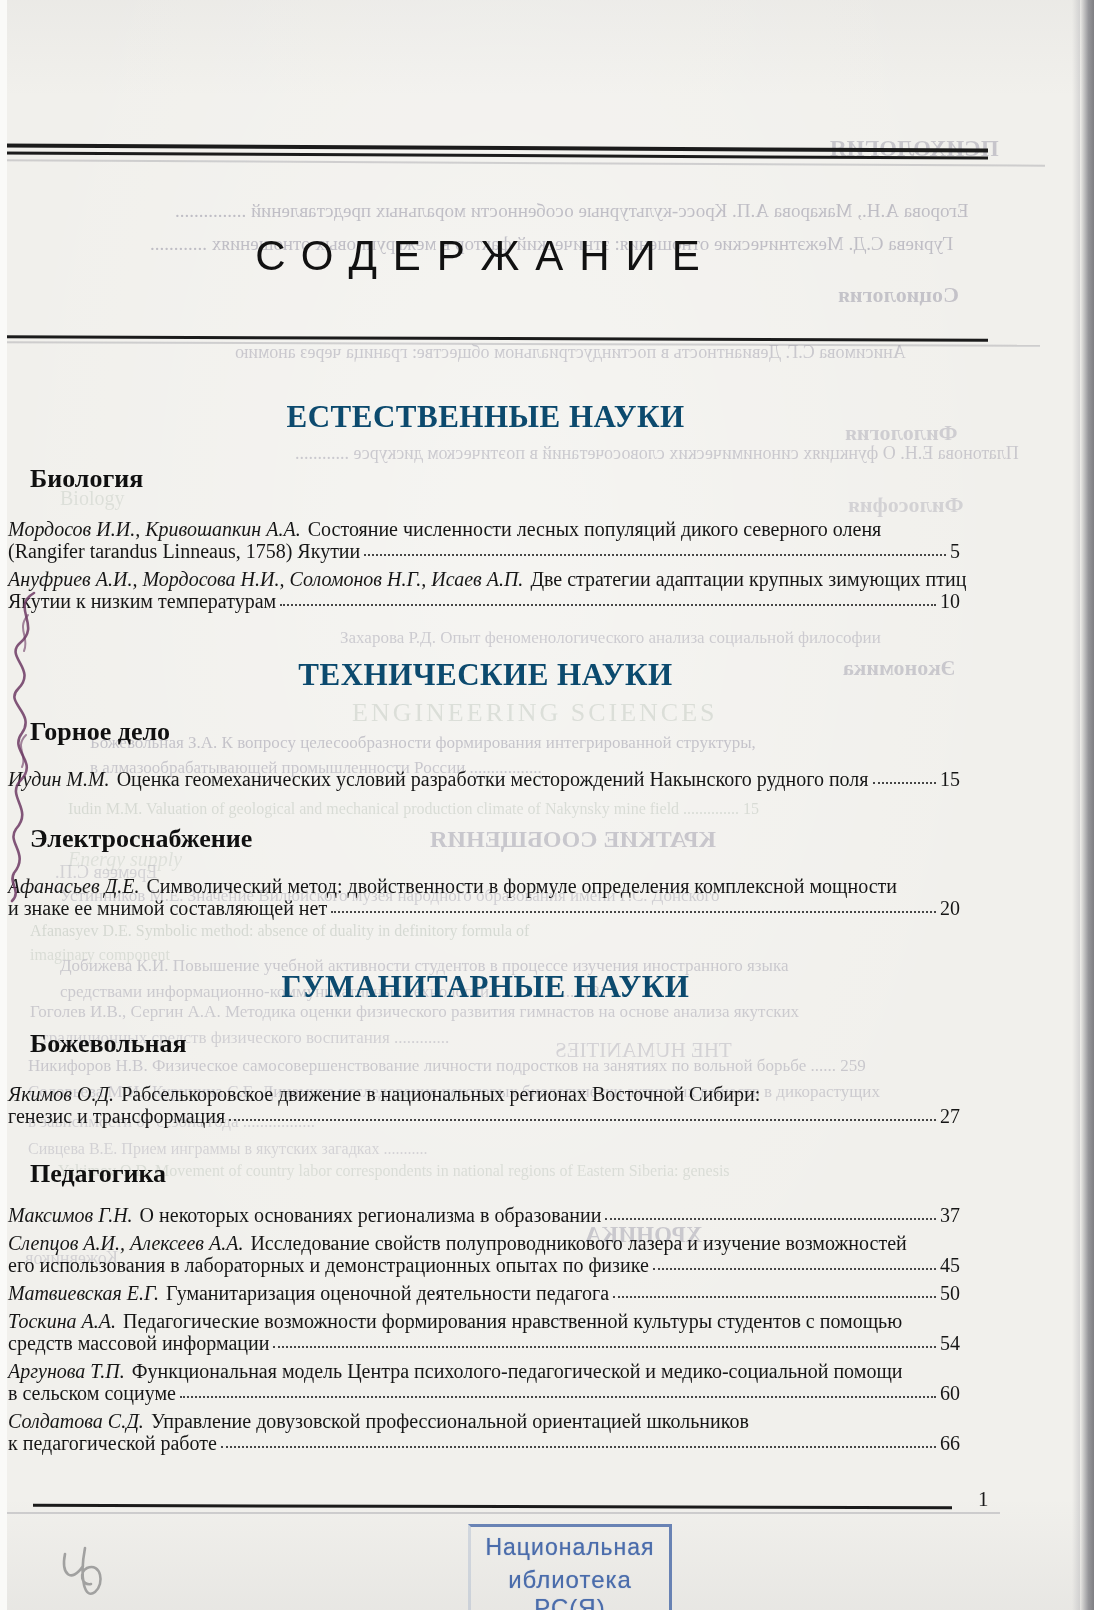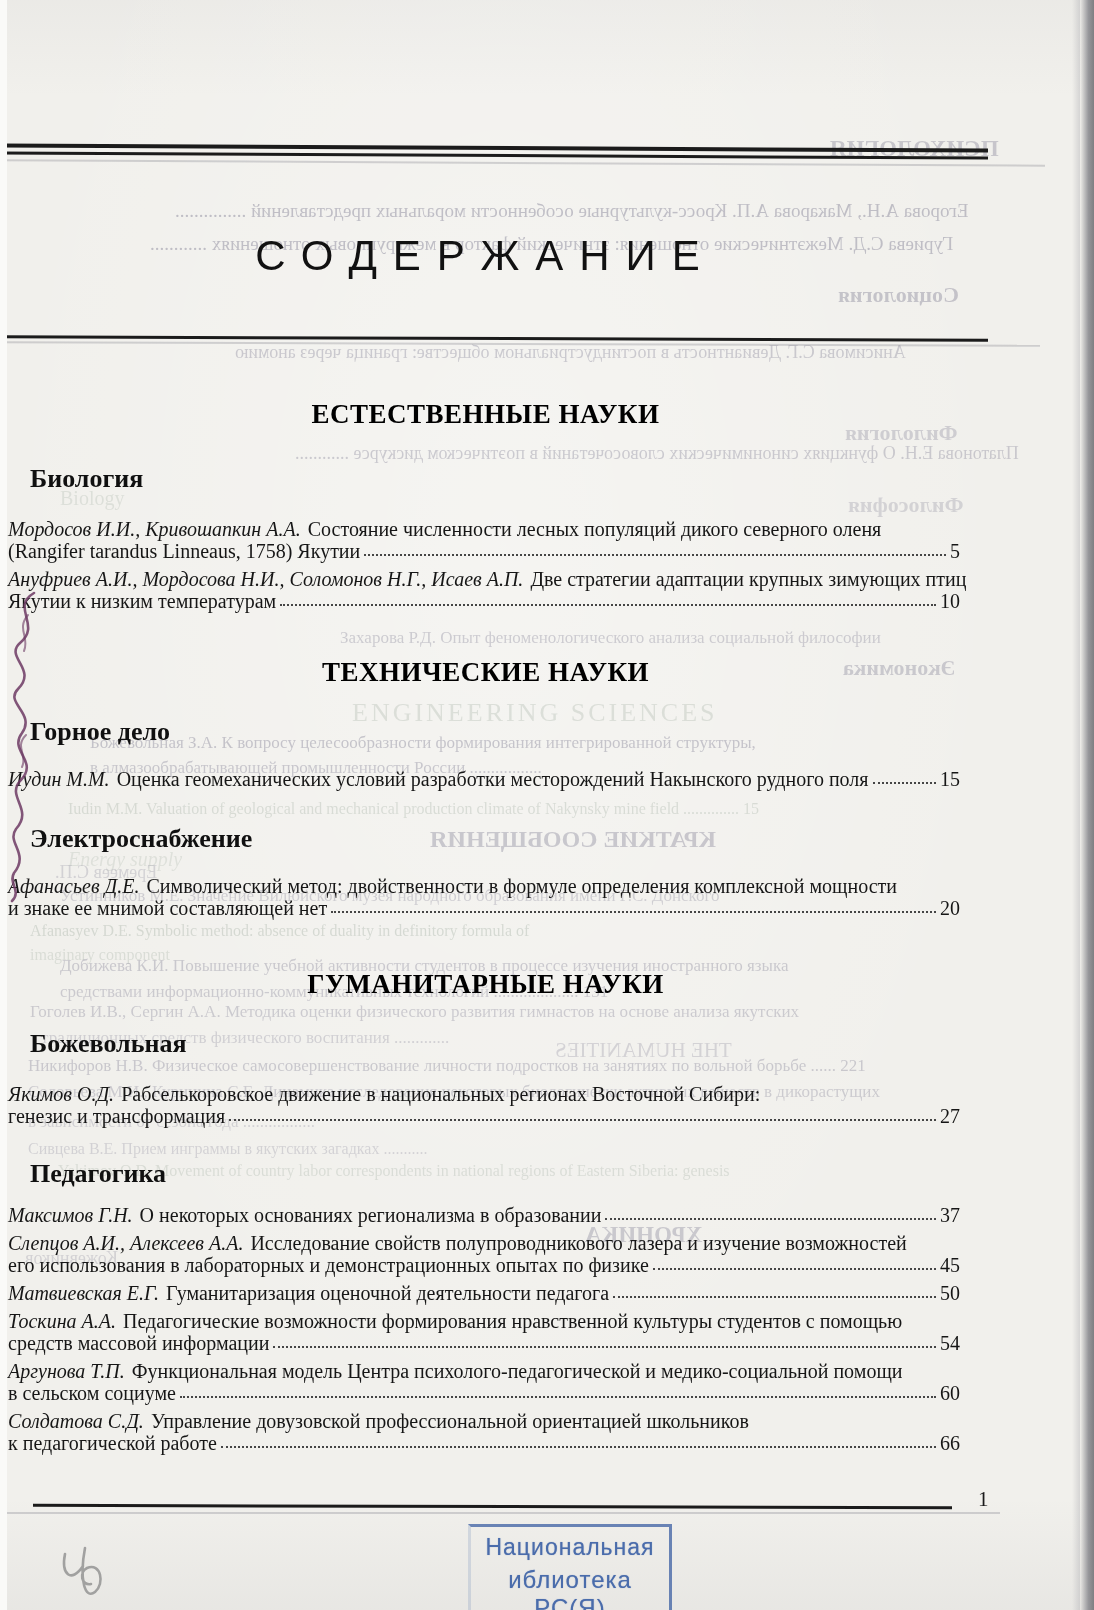--- a/index.html
+++ b/index.html
@@ -14,21 +14,21 @@
     background:linear-gradient(90deg, rgba(150,150,154,0) 0%, #97979b 60%, #7e7e82 100%);}
   .edge-right2{position:absolute;right:14px;top:0;width:8px;height:100%;background:linear-gradient(90deg, rgba(200,200,204,0), rgba(178,178,182,.45));}
 
   
   .rule{position:absolute;background:#1b1b1b;}
   .rule-echo{position:absolute;background:rgba(140,140,150,.35);}
   .doc-title{position:absolute;left:8px;width:955px;text-align:center;
     font-family:"Liberation Sans",sans-serif;font-size:42px;font-weight:500;
     letter-spacing:16px;color:#111;white-space:nowrap;}
   .sec-heading{position:absolute;left:8px;width:955px;text-align:center;
-    font-size:27px;font-weight:bold;letter-spacing:.5px;color:#000000;}
+    font-size:31px;font-weight:bold;letter-spacing:.5px;color:#0c4a6e;}
   .sub-heading{position:absolute;left:30px;font-size:26px;font-weight:bold;color:#101010;}
   .entries{position:absolute;left:8px;width:952px;}
   .entry{margin-bottom:6px;}
   .line{display:flex;align-items:baseline;white-space:nowrap;font-size:20px;line-height:22px;}
   .authors{font-style:italic;margin-right:7px;}
   .leader{flex:1 1 auto;min-width:14px;align-self:flex-end;height:0;
           border-bottom:2px dotted #454545;margin:0 4px 6px 4px;}
   .page{font-size:20px;}
 
   
@@ -75,21 +75,21 @@
       <span class="ghost g" style="left: 68px; top: 848px; font-size: 20px; opacity: 0.2; font-style: italic;">Energy supply</span>
       <span class="ghost m" style="left: 55px; top: 862px; font-size: 18px; opacity: 0.3;">Еремеев С.П.</span>
       <span class="ghost" style="left: 60px; top: 886px; font-size: 17px; opacity: 0.35;">Устинников М.Е. Значение Вилюйского музея народного образования имени Г.С. Донского</span>
       <span class="ghost g" style="left: 30px; top: 922px; font-size: 16px; opacity: 0.3;">Afanasyev D.E. Symbolic method: absence of duality in definitory formula of</span>
       <span class="ghost g" style="left: 30px; top: 946px; font-size: 16px; opacity: 0.25;">imaginary component</span>
       <span class="ghost" style="left: 60px; top: 956px; font-size: 17px; opacity: 0.4;">Добижева К.И. Повышение учебной активности студентов в процессе изучения иностранного языка</span>
       <span class="ghost" style="left: 60px; top: 982px; font-size: 17px; opacity: 0.38;">средствами информационно-коммуникативных технологий .................... 131</span>
       <span class="ghost" style="left: 30px; top: 1002px; font-size: 17px; opacity: 0.38;">Гоголев И.В., Сергин А.А. Методика оценки физического развития гимнастов на основе анализа якутских</span>
       <span class="ghost" style="left: 41px; top: 1028px; font-size: 17px; opacity: 0.33;">традиционных средств физического воспитания .............</span>
       <span class="ghost m" style="left: 555px; top: 1038px; font-size: 21px; opacity: 0.3;">THE HUMANITIES</span>
-      <span class="ghost" style="left: 28px; top: 1056px; font-size: 17px; opacity: 0.4;">Никифоров Н.В. Физическое самосовершенствование личности подростков на занятиях по вольной борьбе ...... 221</span>
+      <span class="ghost" style="left: 28px; top: 1056px; font-size: 17px; opacity: 0.4;">Никифоров Н.В. Физическое самосовершенствование личности подростков на занятиях по вольной борьбе ...... 259</span>
       <span class="ghost" style="left: 28px; top: 1082px; font-size: 17px; opacity: 0.37;">Соловьева М.И., Куринина С.Е. Динамика исследования некоторых биологически активных веществ в дикорастущих</span>
       <span class="ghost" style="left: 28px; top: 1112px; font-size: 17px; opacity: 0.3;">в зависимости от сезона года .................</span>
       <span class="ghost" style="left: 28px; top: 1140px; font-size: 16px; opacity: 0.3;">Сивцева В.Е. Прием инграммы в якутских загадках ...........</span>
       <span class="ghost g" style="left: 58px; top: 1162px; font-size: 16px; opacity: 0.25;">Yakimov O.D. Movement of country labor correspondents in national regions of Eastern Siberia: genesis</span>
       <span class="ghost m b" style="left: 585px; top: 1222px; font-size: 23px; opacity: 0.4;">ХРОНИКА</span>
       <span class="ghost m" style="left: 25px; top: 1248px; font-size: 18px; opacity: 0.3;">Кожевников</span>
     </div>
 
   <div class="rule" style="left:-8px;top:146px;width:996px;height:4px;transform:rotate(.3deg);"></div>
   <div class="rule" style="left:-8px;top:154px;width:996px;height:3px;transform:rotate(.3deg);"></div>

